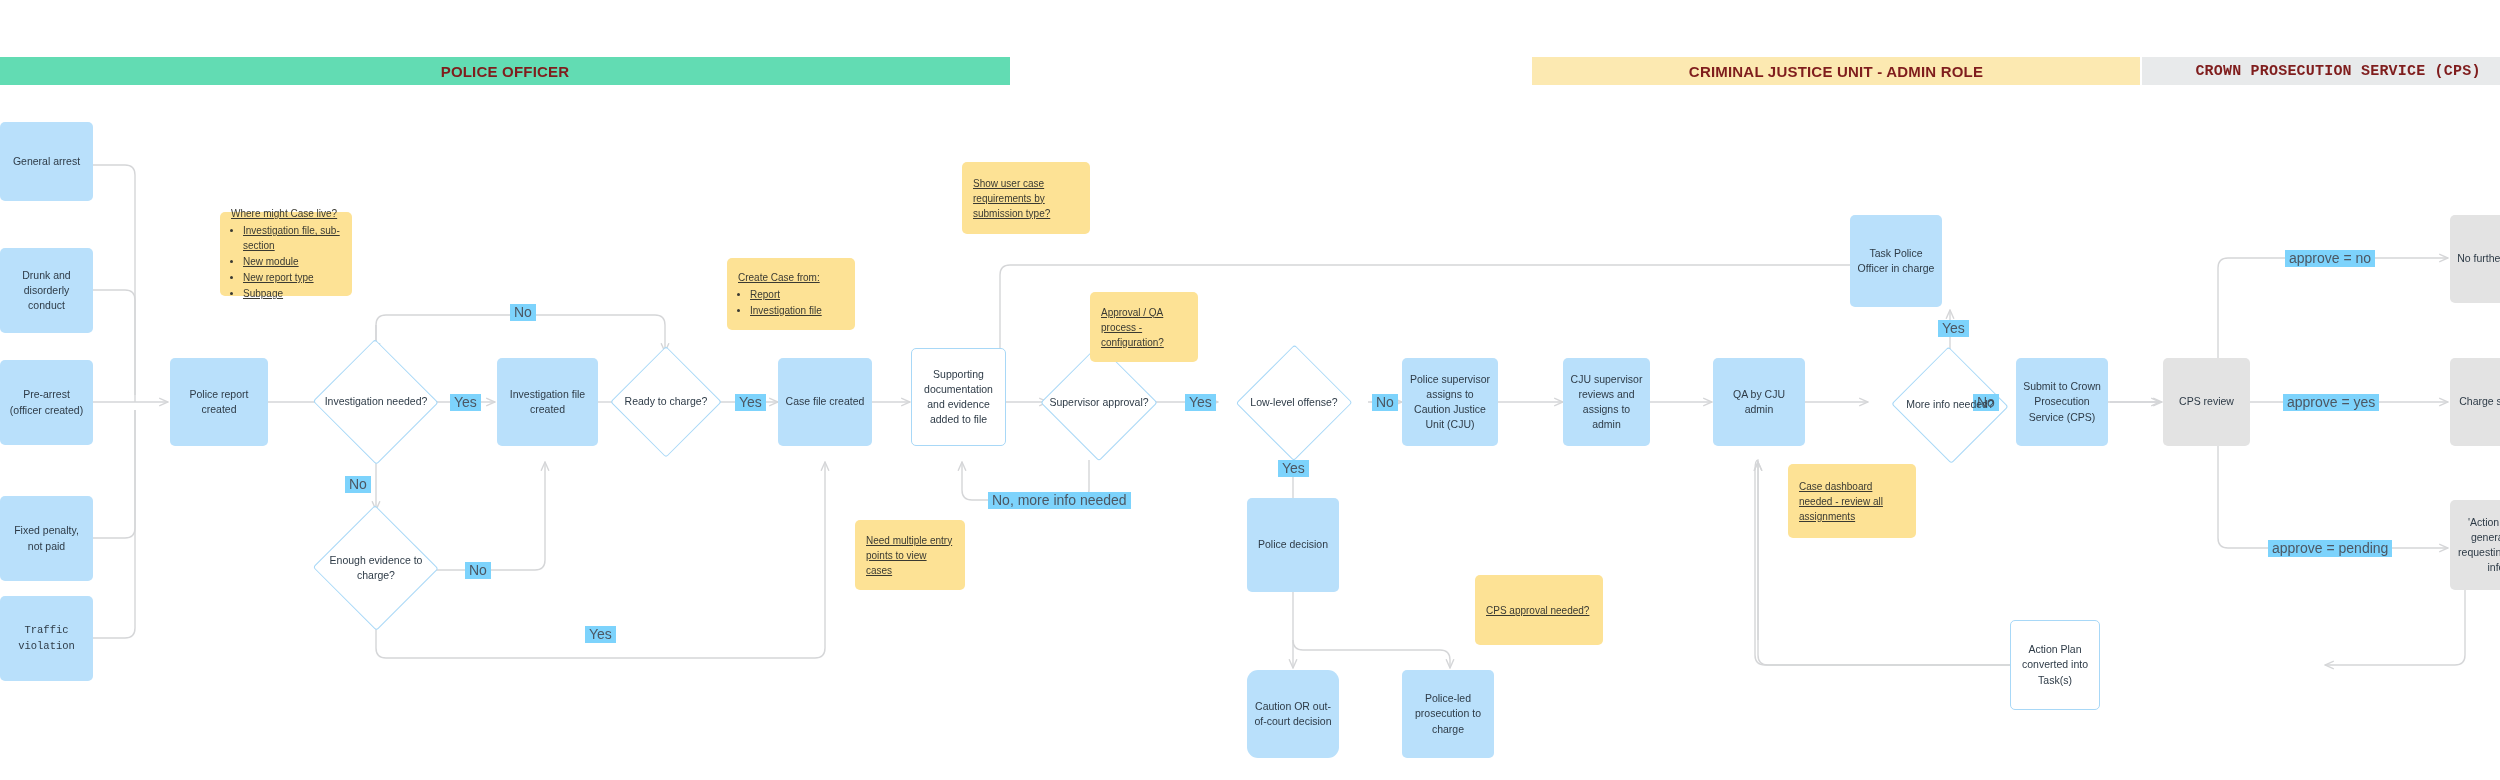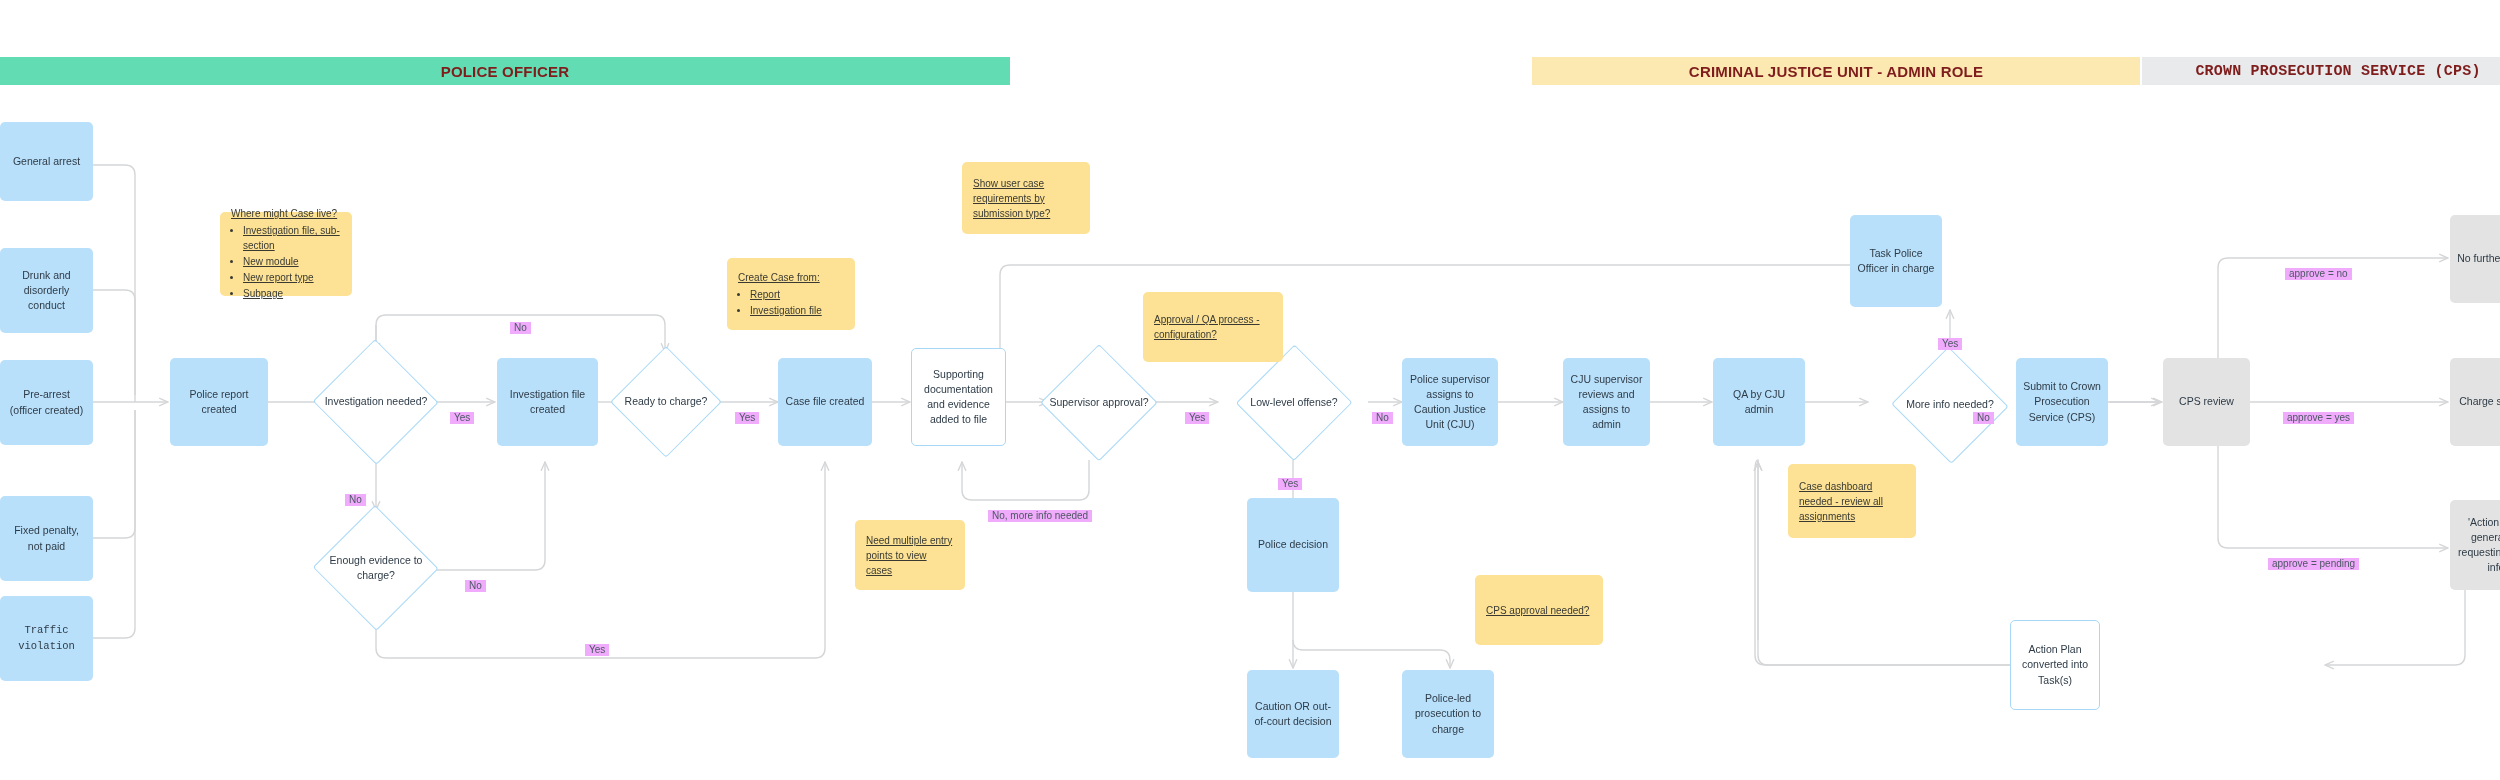--- a/index.html
+++ b/index.html
@@ -82,27 +82,26 @@
     flex-direction: column;
     justify-content: center;
     text-decoration: underline;
   }
   .note ul { margin: 2px 0 0 12px; }
   .note li { list-style: disc; margin-bottom: 1px; }
 
   
   .elabel {
     position: absolute;
-    font-size: 10px;
+    font-size: 14px;
     color: #4c5763;
-    background: #f0abfc;
+    background: #7dd3fc;
     padding: 0 4px;
     white-space: nowrap;
     line-height: 1.2;
-    margin-top: 18px;
   }
 
   svg.edges { position: absolute; left: 0; top: 0; width: 2500px; height: 780px; pointer-events: none; }
   svg.edges path, svg.edges line { fill: none; stroke: #d5d6d8; stroke-width: 1.4px; }
 </style>
 </head>
 <body>
 
 <div id="canvas">
 
@@ -240,21 +239,21 @@
 
   <div class="diamond" style="left:1236px; top:344px; width:116px; height:118px;">
     <div class="dshape"></div>
     <span class="dlabel">Low-level offense?</span>
   </div>
 
   <div class="node blue" style="left:1247px; top:498px; width:92px; height:94px;">
     <span>Police decision</span>
   </div>
 
-  <div class="node blue" style="left:1247px; top:670px; width:92px; height:88px;">
+  <div class="node blue" style="left:1247px; top:670px; width:92px; height:88px;border-radius:11px;">
     <span>Caution OR out-of-court decision</span>
   </div>
 
   <div class="node blue" style="left:1402px; top:670px; width:92px; height:88px;">
     <span>Police-led prosecution to charge</span>
   </div>
 
   <div class="node blue" style="left:1402px; top:358px; width:96px; height:88px;">
     <span>Police supervisor assigns to Caution Justice Unit (CJU)</span>
   </div>
@@ -315,21 +314,21 @@
     <ul>
       <li>Report</li>
       <li>Investigation file</li>
     </ul>
   </div>
 
   <div class="note" style="left:962px; top:162px; width:128px; height:72px;">
     <div>Show user case requirements by submission type?</div>
   </div>
 
-  <div class="note" style="left:1143px; top:292px; width:140px; height:70px;">
+  <div class="note" style="left:1090px; top:292px; width:108px; height:70px;">
     <div>Approval / QA process - configuration?</div>
   </div>
 
   <div class="note" style="left:855px; top:520px; width:110px; height:70px;">
     <div>Need multiple entry points to view cases</div>
   </div>
 
   <div class="note" style="left:1475px; top:575px; width:128px; height:70px;">
     <div>CPS approval needed?</div>
   </div>

